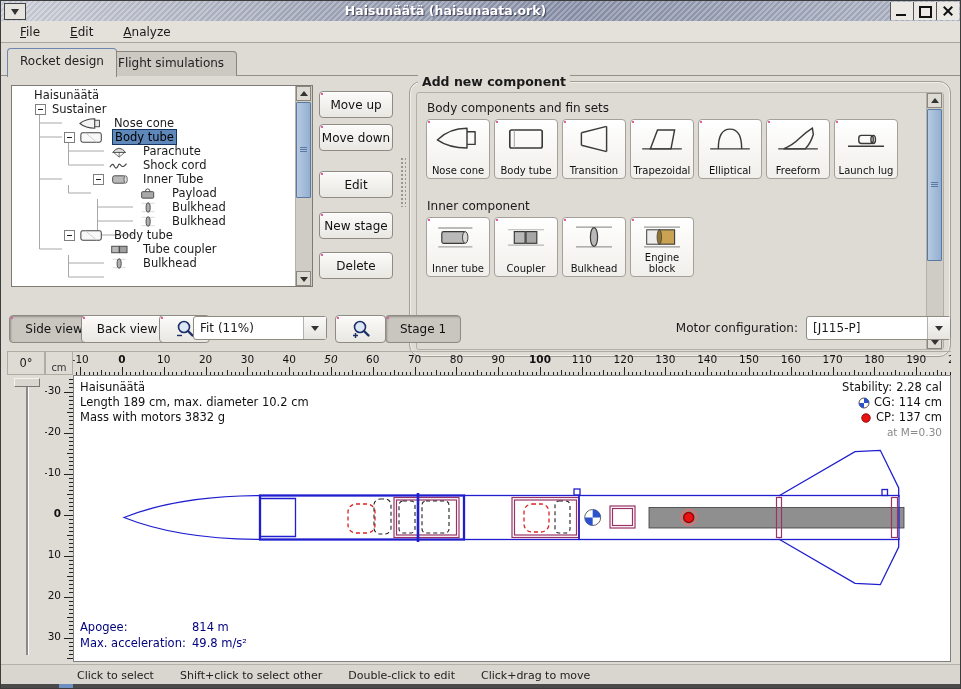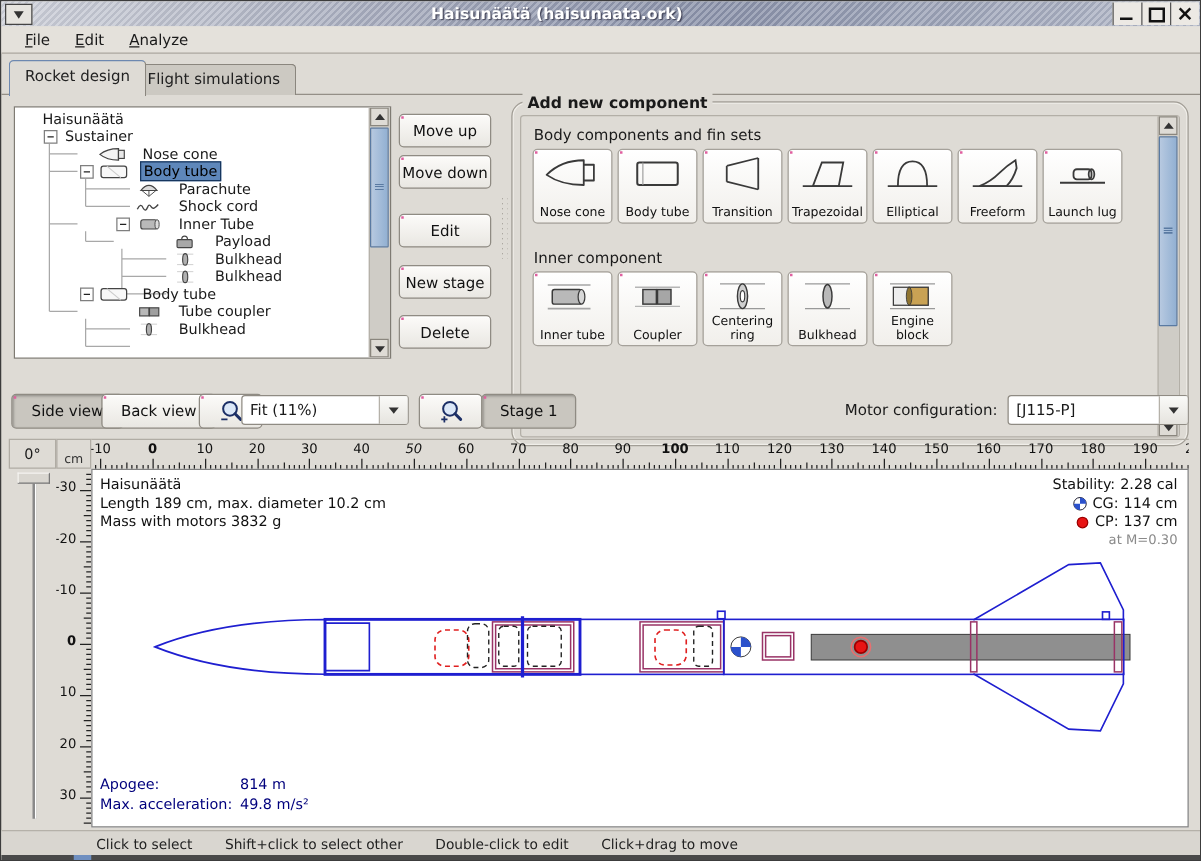--- a/index.html
+++ b/index.html
@@ -17,21 +17,21 @@
     border:1px solid #444;display:flex;align-items:center;justify-content:center;}
   #win-menu-icon i{width:0;height:0;border:4px solid transparent;border-top:6px solid #333;margin-top:5px;}
   .wbtns{position:absolute;right:1px;top:1px;height:18px;display:flex;background:#f2f1ee;}
   .wbtn{width:22px;height:18px;border-left:1px solid #555;position:relative;background:#ece9e4;cursor:default;}
   .wbtn .glyph-min{position:absolute;left:5px;bottom:4px;width:10px;height:2px;background:#111;}
   .wbtn .glyph-max{position:absolute;left:5px;top:4px;width:9px;height:8px;border:2px solid #111;}
   .wbtn .glyph-x::before,.wbtn .glyph-x::after{content:"";position:absolute;left:10px;top:3px;width:2px;height:12px;background:#111;}
   .wbtn .glyph-x::before{transform:rotate(45deg);} .wbtn .glyph-x::after{transform:rotate(-45deg);}
   
   #menubar{position:absolute;left:0;top:20px;width:100%;height:22px;background:#e4e1db;
-    border-bottom:1px solid #aaa69e;display:flex;align-items:center;padding-left:10px;box-sizing:border-box;gap:2px;}
+    border-bottom:1px solid #aaa69e;display:flex;align-items:center;padding-left:10px;box-sizing:border-box;gap:12px;}
   .menu-item{padding:2px 9px;} .menu-item u{text-decoration:underline;}
   
   #tabstrip{position:absolute;left:0;top:42px;width:100%;height:33px;}
   #tabstrip .baseline{position:absolute;left:0;right:0;bottom:0;height:1px;background:#948f87;}
   .tab{position:absolute;bottom:0;padding:5px 12px 6px;border:1px solid #8a867e;border-bottom:none;
        border-radius:4px 4px 0 0;background:#ccc9c2;color:#222;}
   .tab.active{background:#dedbd5;border-top:1px solid #6d88b0;border-left:1px solid #6d88b0;height:17px;z-index:3;bottom:-1px;}
   #tab-0{left:6px;} #tab-1{left:104px;padding-top:4px;}
   
   #upper{position:absolute;left:0;top:75px;width:100%;height:225px;}
@@ -450,30 +450,20 @@
               <span class="ci">
                 <svg viewBox="0 0 60 40">
                   <path d="M10 12 H50 M10 29 H50" stroke="#b5b5b5" fill="none" stroke-width="1.2"></path>
                   <rect x="17" y="14" width="12" height="13" fill="#b9b9b9" stroke="#3a3a3a" stroke-width="1.3"></rect>
                   <rect x="30" y="14" width="12" height="13" fill="#a6a6a6" stroke="#3a3a3a" stroke-width="1.3"></rect>
                 </svg>
               </span>
               <span class="clabel">Coupler</span>
             </div>
 
-            <div class="cbtn">
-              <span class="ci">
-                <svg viewBox="0 0 60 40">
-                  <path d="M10 9 H50 M10 31 H50" stroke="#999" fill="none" stroke-width="1.3"></path>
-                  <ellipse cx="30" cy="20" rx="4.5" ry="11" fill="#cfcfcf" stroke="#3a3a3a" stroke-width="1.3"></ellipse>
-                  <ellipse cx="30" cy="20" rx="2" ry="5" fill="#fff" stroke="#3a3a3a" stroke-width="1"></ellipse>
-                </svg>
-              </span>
-              <span class="clabel">Centering ring</span>
-            </div>
 
             <div class="cbtn">
               <span class="ci">
                 <svg viewBox="0 0 60 40">
                   <path d="M10 9 H50 M10 31 H50" stroke="#999" fill="none" stroke-width="1.3"></path>
                   <ellipse cx="30" cy="20" rx="4" ry="10.5" fill="#b9b9b9" stroke="#3a3a3a" stroke-width="1.3"></ellipse>
                 </svg>
               </span>
               <span class="clabel">Bulkhead</span>
             </div>

